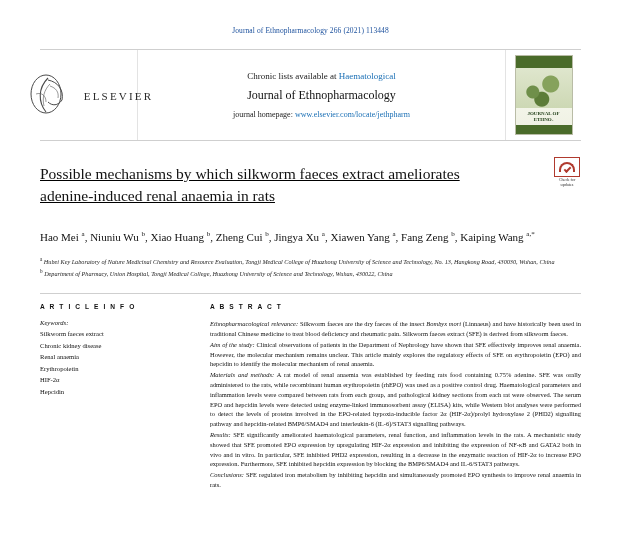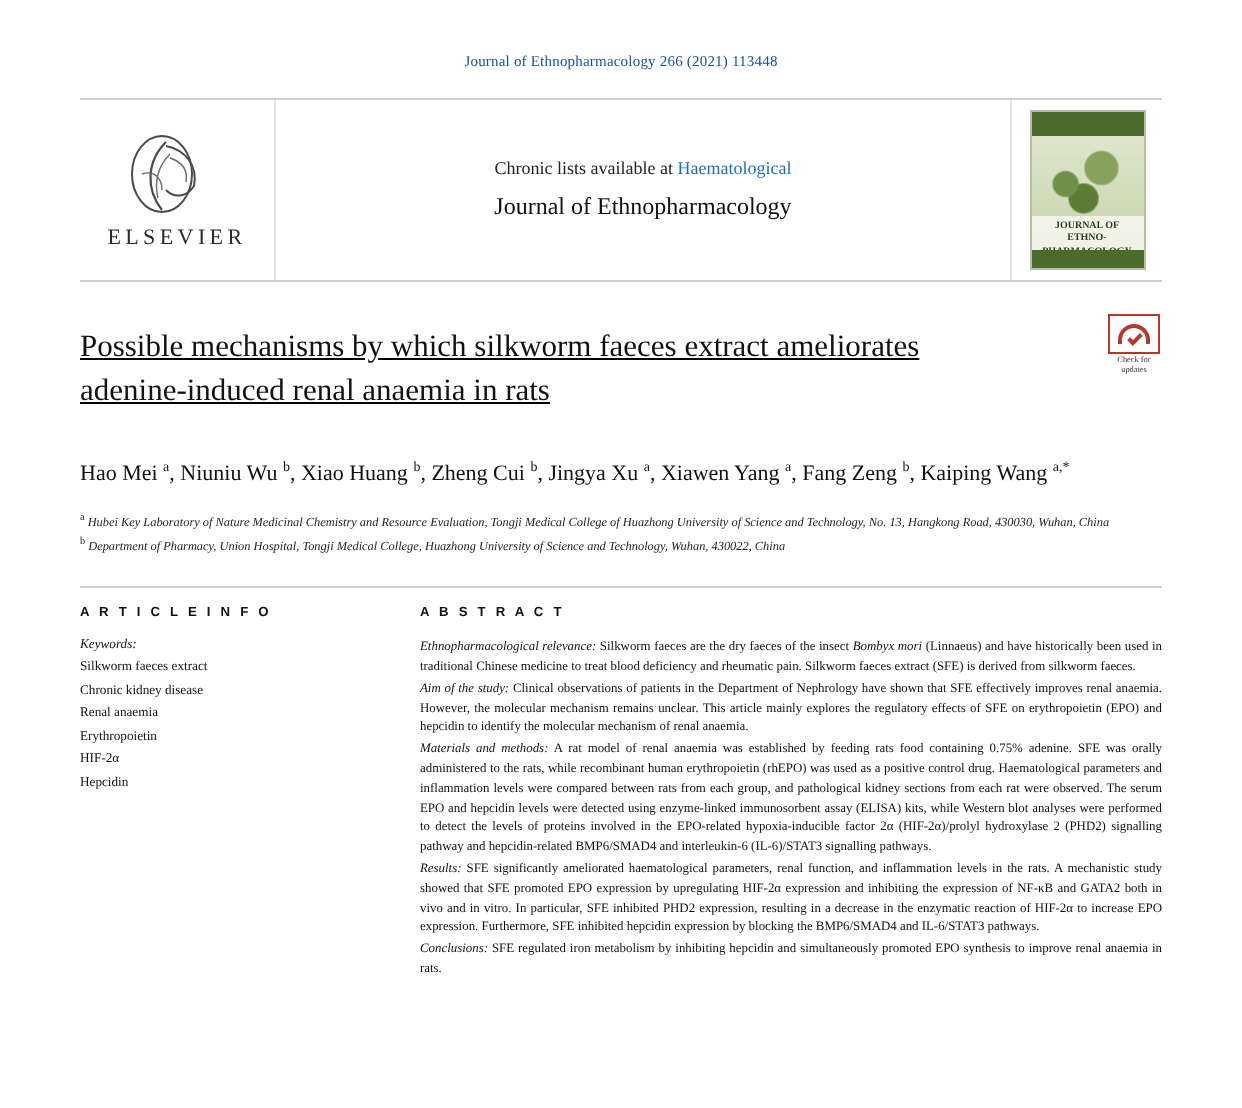--- a/index.html
+++ b/index.html
@@ -34,21 +34,21 @@
     border-top: 1px solid #cfcfcf;
     border-bottom: 1px solid #cfcfcf;
     height: 92px;
     display: flex;
     align-items: stretch;
   }
   .mast-left {
     width: 98px;
     border-right: 1px solid #e3e3e3;
     display: flex;
-    flex-direction: column;
+    flex-direction: row;
     align-items: center;
     justify-content: center;
     padding: 2px;
   }
   .elsevier-tree {
     width: 60px; height: 46px;
     position: relative;
   }
   .elsevier-word {
     font-family: "Liberation Serif", serif;
@@ -245,20 +245,23 @@
         </svg>
       </div>
       <div class="elsevier-word">ELSEVIER</div>
     </div>
 
     <div class="mast-center">
       <div class="mast-contents">
         <span>Chronic lists available at </span><a href="#">Haematological</a>
       </div>
       <div class="mast-journal">Journal of Ethnopharmacology</div>
+      <div class="mast-homepage">
+        <span>journal homepage: </span><a href="#">www.elsevier.com/locate/jethpharm</a>
+      </div>
     </div>
 
     <div class="mast-right">
       <div class="cover">
         <div class="cover-top"></div>
         <div class="cover-art"></div>
         <div class="cover-title">JOURNAL OF ETHNO-PHARMACOLOGY</div>
         <div class="cover-bottom"></div>
       </div>
     </div>

